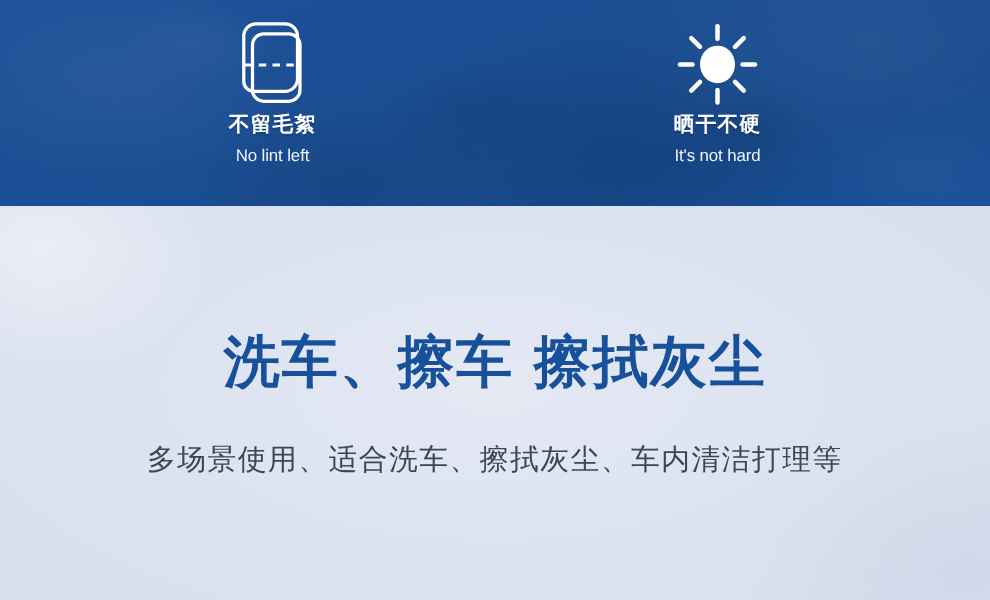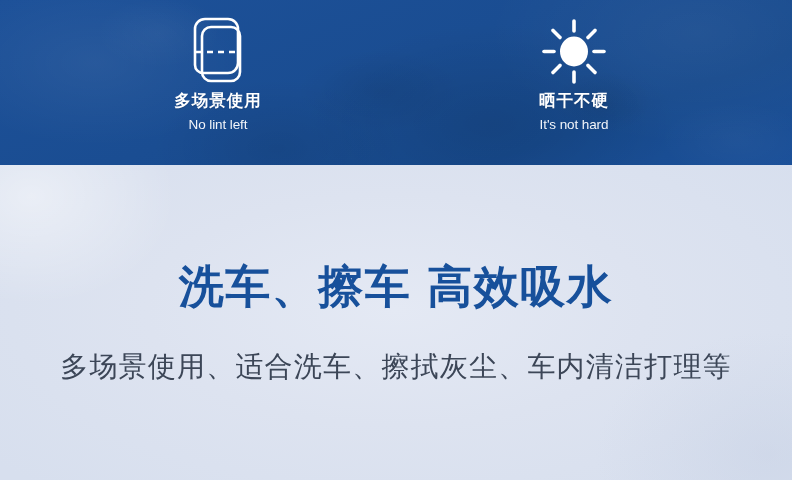--- a/index.html
+++ b/index.html
@@ -125,21 +125,21 @@
     line-height: 1;
     white-space: nowrap;
     margin-bottom: 0;
   }
   .headline .gap {
     display: inline-block;
     width: 16px;
   }
   .subheadline {
     color: #3c4657;
-    font-size: 28px;
+    font-size: 23px;
     font-weight: normal;
     letter-spacing: 1.2px;
     line-height: 1;
     margin-top: 44px;
     white-space: nowrap;
   }
 </style>
 </head>
 <body>
 
@@ -149,21 +149,21 @@
     <div class="features">
 
       <div class="feature">
         <div class="feature-icon">
           <svg width="62" height="72" viewBox="0 0 62 72" fill="none" xmlns="http://www.w3.org/2000/svg">
             <rect x="15" y="12" width="38" height="54" rx="9" ry="9" stroke="#ffffff" stroke-width="2.6" fill="none"></rect>
             <path d="M41 4 H18 A10 10 0 0 0 8 14 V50 A8 8 0 0 0 16 58 H41 A10 10 0 0 0 51 48 V14 A10 10 0 0 0 41 4 Z" stroke="#ffffff" stroke-width="2.6" fill="none" stroke-linejoin="round"></path>
             <line x1="9" y1="37" x2="50" y2="37" stroke="#ffffff" stroke-width="2.4" stroke-dasharray="6 5" stroke-linecap="butt"></line>
           </svg>
         </div>
-        <div class="feature-title">多场景使用</div>
+        <div class="feature-title">不留毛絮</div>
         <div class="feature-sub">No lint left</div>
       </div>
 
 
       <div class="feature">
         <div class="feature-icon">
           <svg width="66" height="66" viewBox="0 0 66 66" fill="none" xmlns="http://www.w3.org/2000/svg">
             <ellipse cx="33" cy="33.5" rx="14" ry="15" fill="#ffffff"></ellipse>
             <g stroke="#ffffff" stroke-width="3.6" stroke-linecap="round">
               <line x1="33" y1="3" x2="33" y2="13"></line>
@@ -181,19 +181,19 @@
         <div class="feature-sub">It's not hard</div>
       </div>
 
 
     </div>
   </div>
 
   <div class="hero">
     <div class="hero-inner">
       <div class="headline">
-        <span>洗车、擦车</span><span class="gap"></span><span>高效吸水</span>
+        <span>洗车、擦车</span><span class="gap"></span><span>擦拭灰尘</span>
       </div>
       <div class="subheadline">多场景使用、适合洗车、擦拭灰尘、车内清洁打理等</div>
     </div>
   </div>
 
 </div>
 
 </body></html>

